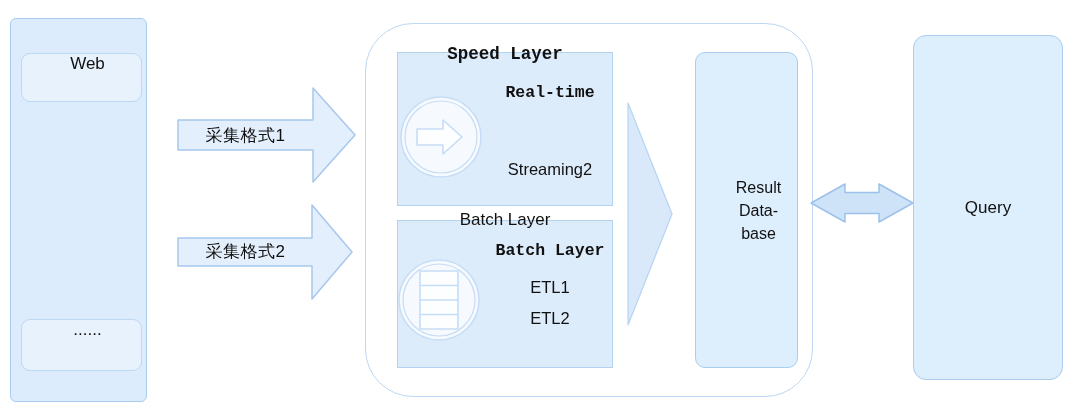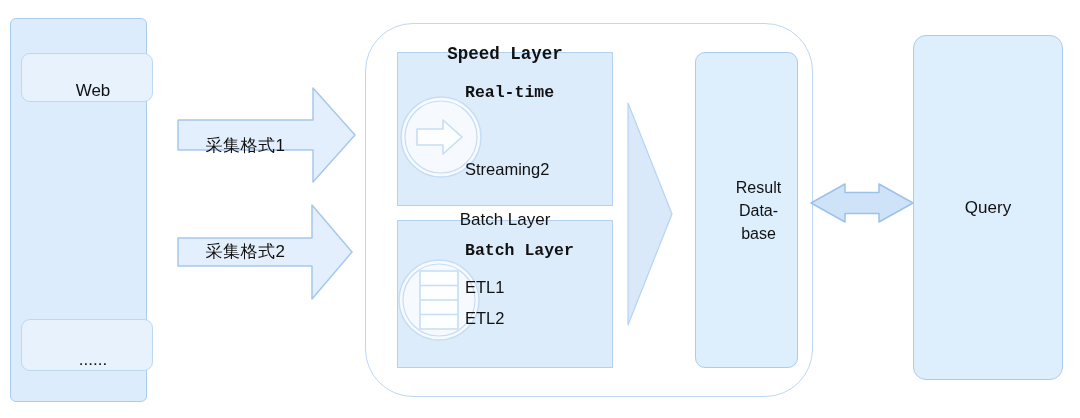--- a/index.html
+++ b/index.html
@@ -15,41 +15,41 @@
     --text:#111111;
   }
   html,body{margin:0;padding:0;background:#ffffff;}
   body{font-family:"Liberation Sans","DejaVu Sans",sans-serif;color:var(--text);}
   .canvas{position:relative;width:1080px;height:418px;background:#ffffff;overflow:hidden;}
   .abs{position:absolute;}
 
   
   .sources-panel{left:10px;top:18px;width:137px;height:384px;background:var(--panel-fill);
     border:1.5px solid var(--panel-border);border-radius:6px;box-sizing:border-box;}
-  .source-item{left:10px;width:132px;height:49px;background:var(--item-fill);
+  .source-item{left:10px;width:121px;height:49px;background:var(--item-fill);
     border:1px solid var(--item-border);border-radius:9px;box-sizing:border-box;
-    display:flex;align-items:flex-end;justify-content:center;font-size:17px;padding-left:12px;}
+    display:flex;align-items:flex-start;justify-content:center;font-size:17px;padding-left:12px;}
 
   
   .shapes{left:0;top:0;width:1080px;height:418px;pointer-events:none;}
   .ingest-shape{fill:var(--ingest-fill);stroke:var(--ingest-border);stroke-width:1.5;stroke-linejoin:round;}
   .flow-shape{fill:var(--flow-fill);stroke:var(--flow-border);stroke-width:1.2;stroke-linejoin:round;}
   .sync-shape{fill:var(--sync-fill);stroke:var(--sync-border);stroke-width:1.5;stroke-linejoin:round;}
 
   .ingest-label{width:135px;height:30px;display:flex;align-items:center;justify-content:center;
     font-size:17px;letter-spacing:.5px;}
 
   
   .processing-container{left:365px;top:23px;width:448px;height:374px;background:#ffffff;
     border:1.5px solid var(--container-border);border-radius:48px;box-sizing:border-box;}
   .layer-box{left:397px;width:216px;background:var(--layer-fill);
     border:1px solid var(--layer-border);box-sizing:border-box;}
   .layer-title{left:397px;width:216px;height:21px;text-align:center;line-height:21px;}
   .t-bold{font-weight:bold;font-family:Liberation Mono, monospace;}
-  .inner-line{left:465px;width:170px;height:20px;line-height:20px;font-size:16.5px;}
+  .inner-line{left:465px;width:170px;height:20px;text-align:center;line-height:20px;font-size:16.5px;}
 
   .icon-svg{width:84px;height:84px;display:block;}
   .ring-outer{fill:var(--icon-fill);stroke:var(--icon-ring);stroke-width:1.5;}
   .ring-inner{fill:none;stroke:var(--icon-ring);stroke-width:1.2;}
   .glyph{fill:#fdfeff;stroke:var(--icon-ring);stroke-width:1.6;stroke-linejoin:round;}
   .glyph-line{stroke:var(--icon-ring);stroke-width:1.6;fill:none;}
 
   
   .result-node{left:695px;top:52px;width:103px;height:316px;background:var(--node-fill);
     border:1px solid var(--node-border);border-radius:10px;box-sizing:border-box;
@@ -75,21 +75,21 @@
 
   <div class="abs sources-panel">
     <div class="abs source-item" style="top:34px">
         <span>Web</span>
       </div>
     <div class="abs source-item" style="top:300px;height:52px">
         <span>......</span>
       </div>
   </div>
 
-  <div class="abs ingest-label" style="left:178px;top:130px">采集格式1</div>
+  <div class="abs ingest-label" style="left:178px;top:120px">采集格式1</div>
   <div class="abs ingest-label" style="left:178px;top:237px;height:29px">采集格式2</div>
 
   <div class="abs layer-box" style="top:52px;height:154px"></div>
   <div class="abs layer-title t-bold" style="top:44px;font-size:17.5px">Speed Layer</div>
   <div class="abs" style="left:399px;top:95px">
     <svg class="icon-svg" viewBox="0 0 84 84" xmlns="http://www.w3.org/2000/svg">
       <circle class="ring-outer" cx="42" cy="42" r="40"></circle>
       <circle class="ring-inner" cx="42" cy="42" r="36"></circle>
       <polygon class="glyph" points="18,34 44,34 44,25 63,42 44,59 44,50 18,50"></polygon>
     </svg>

